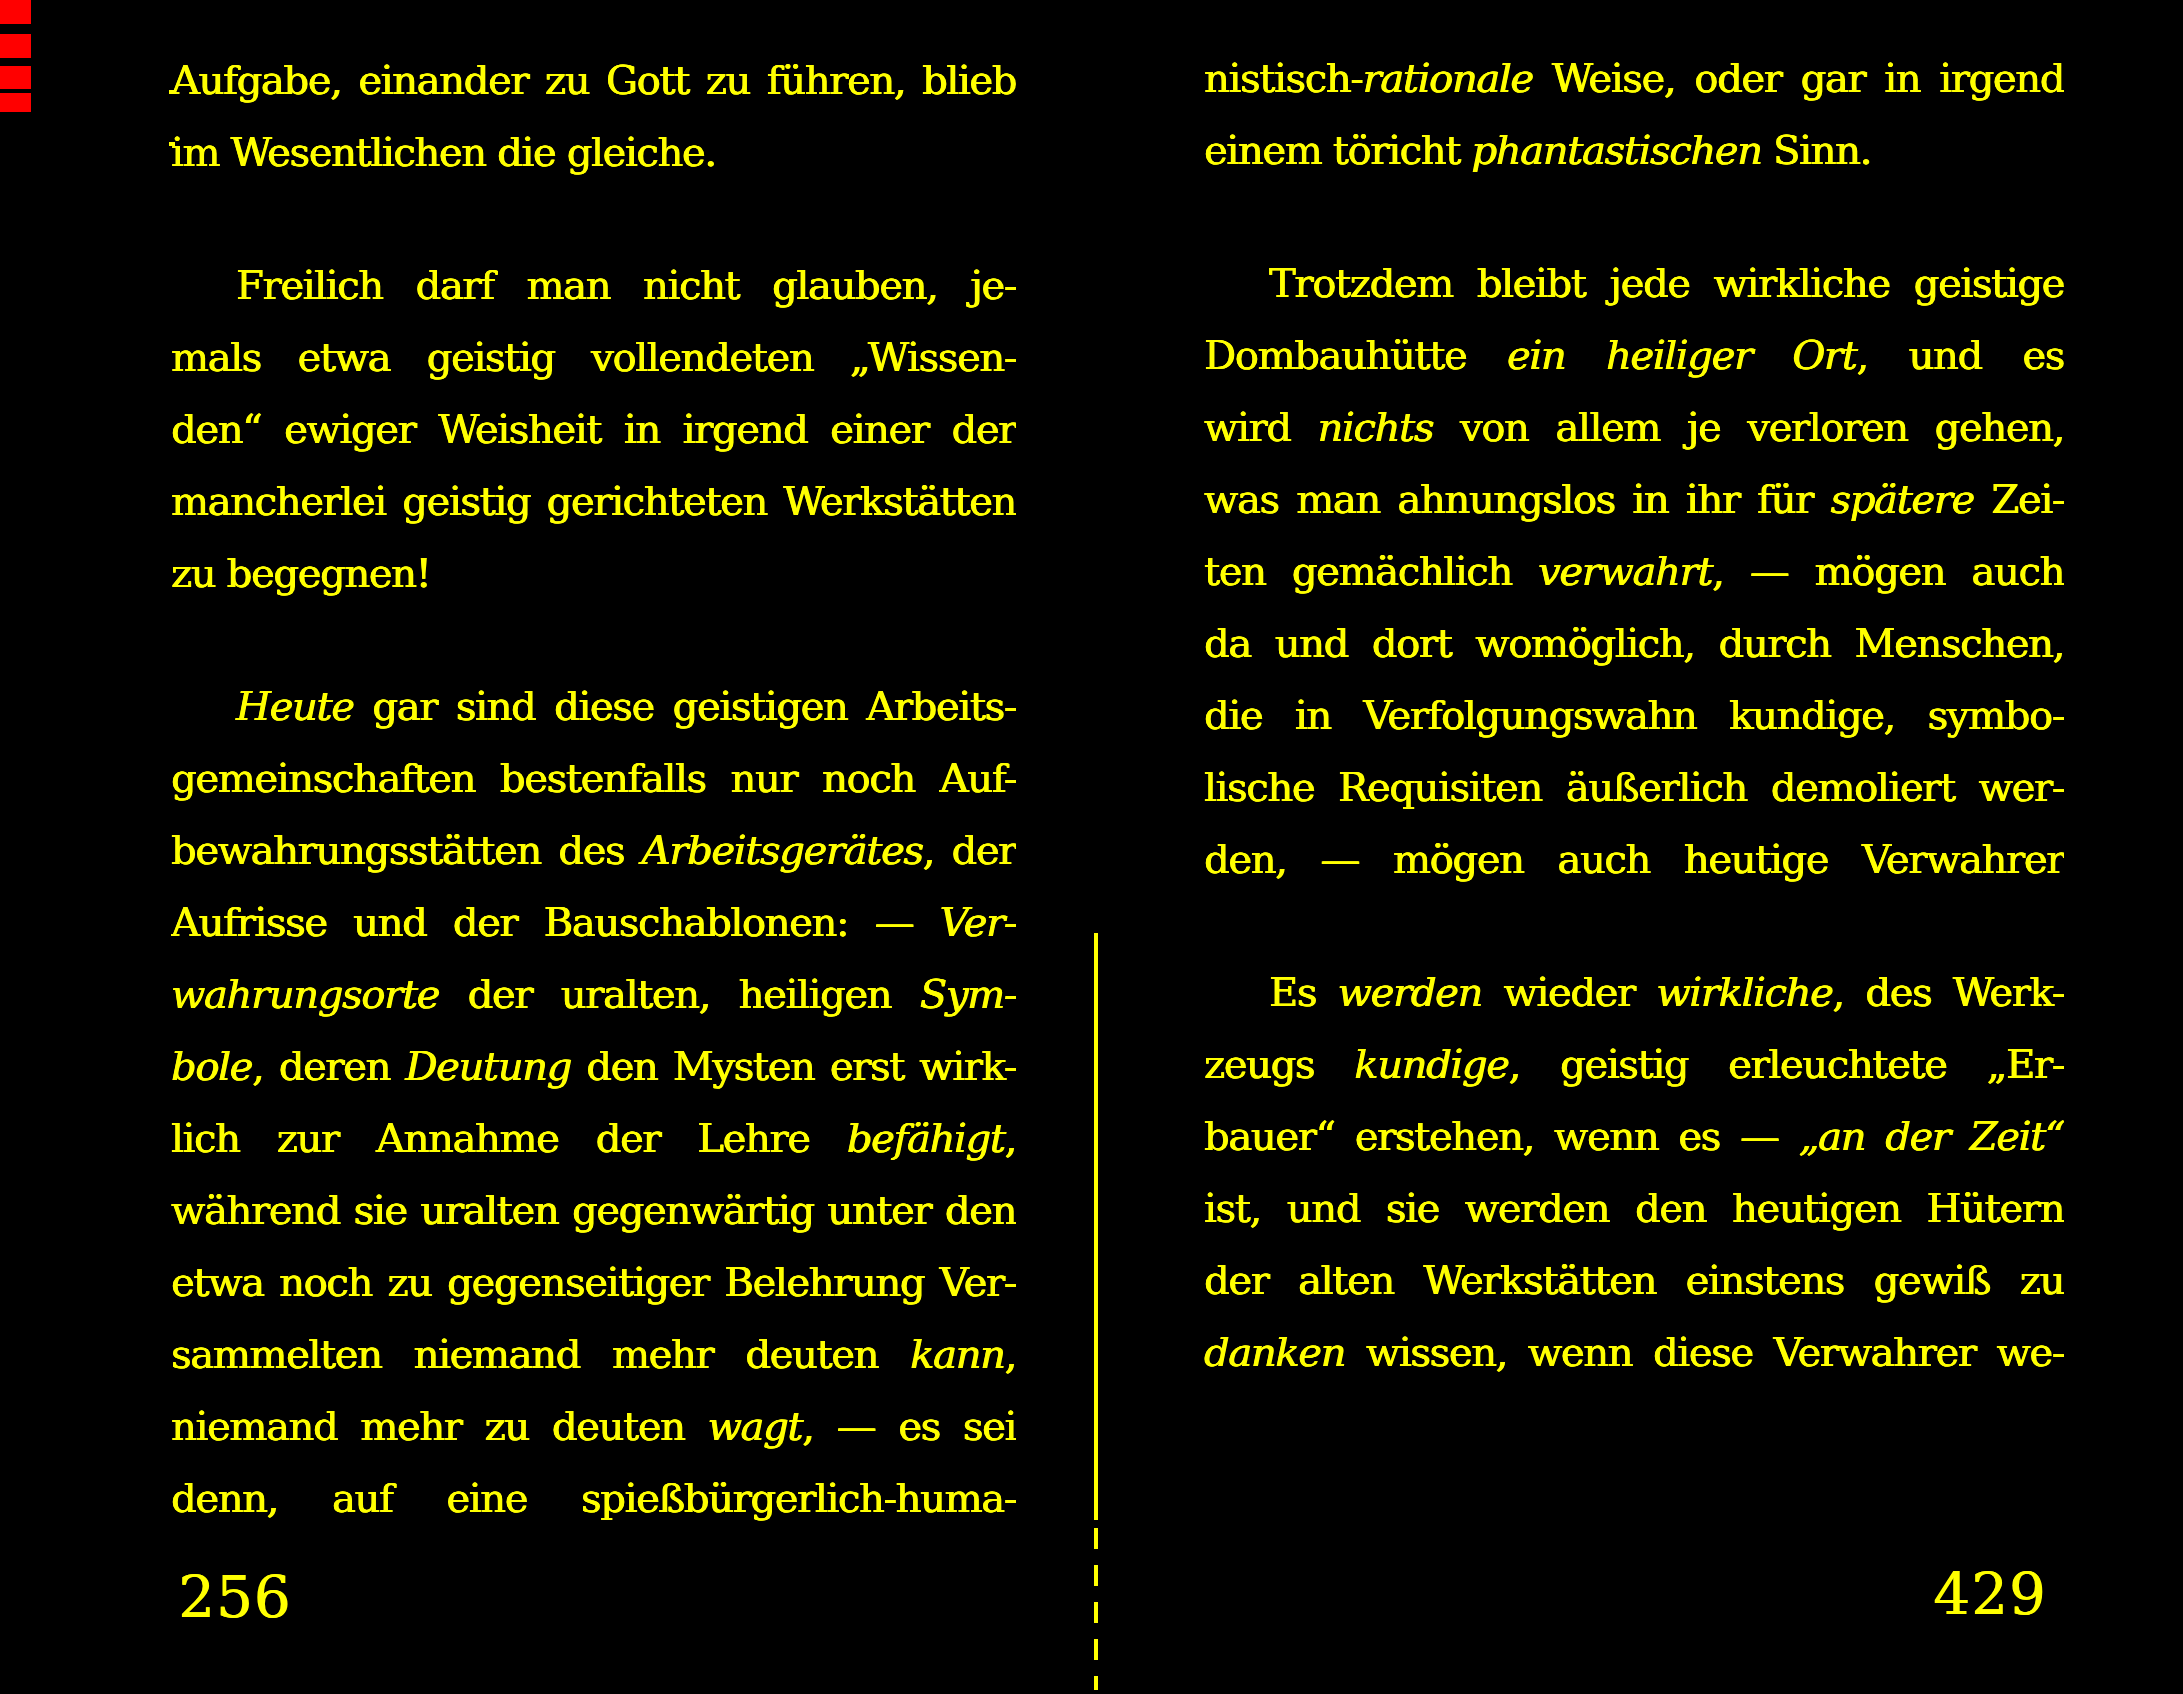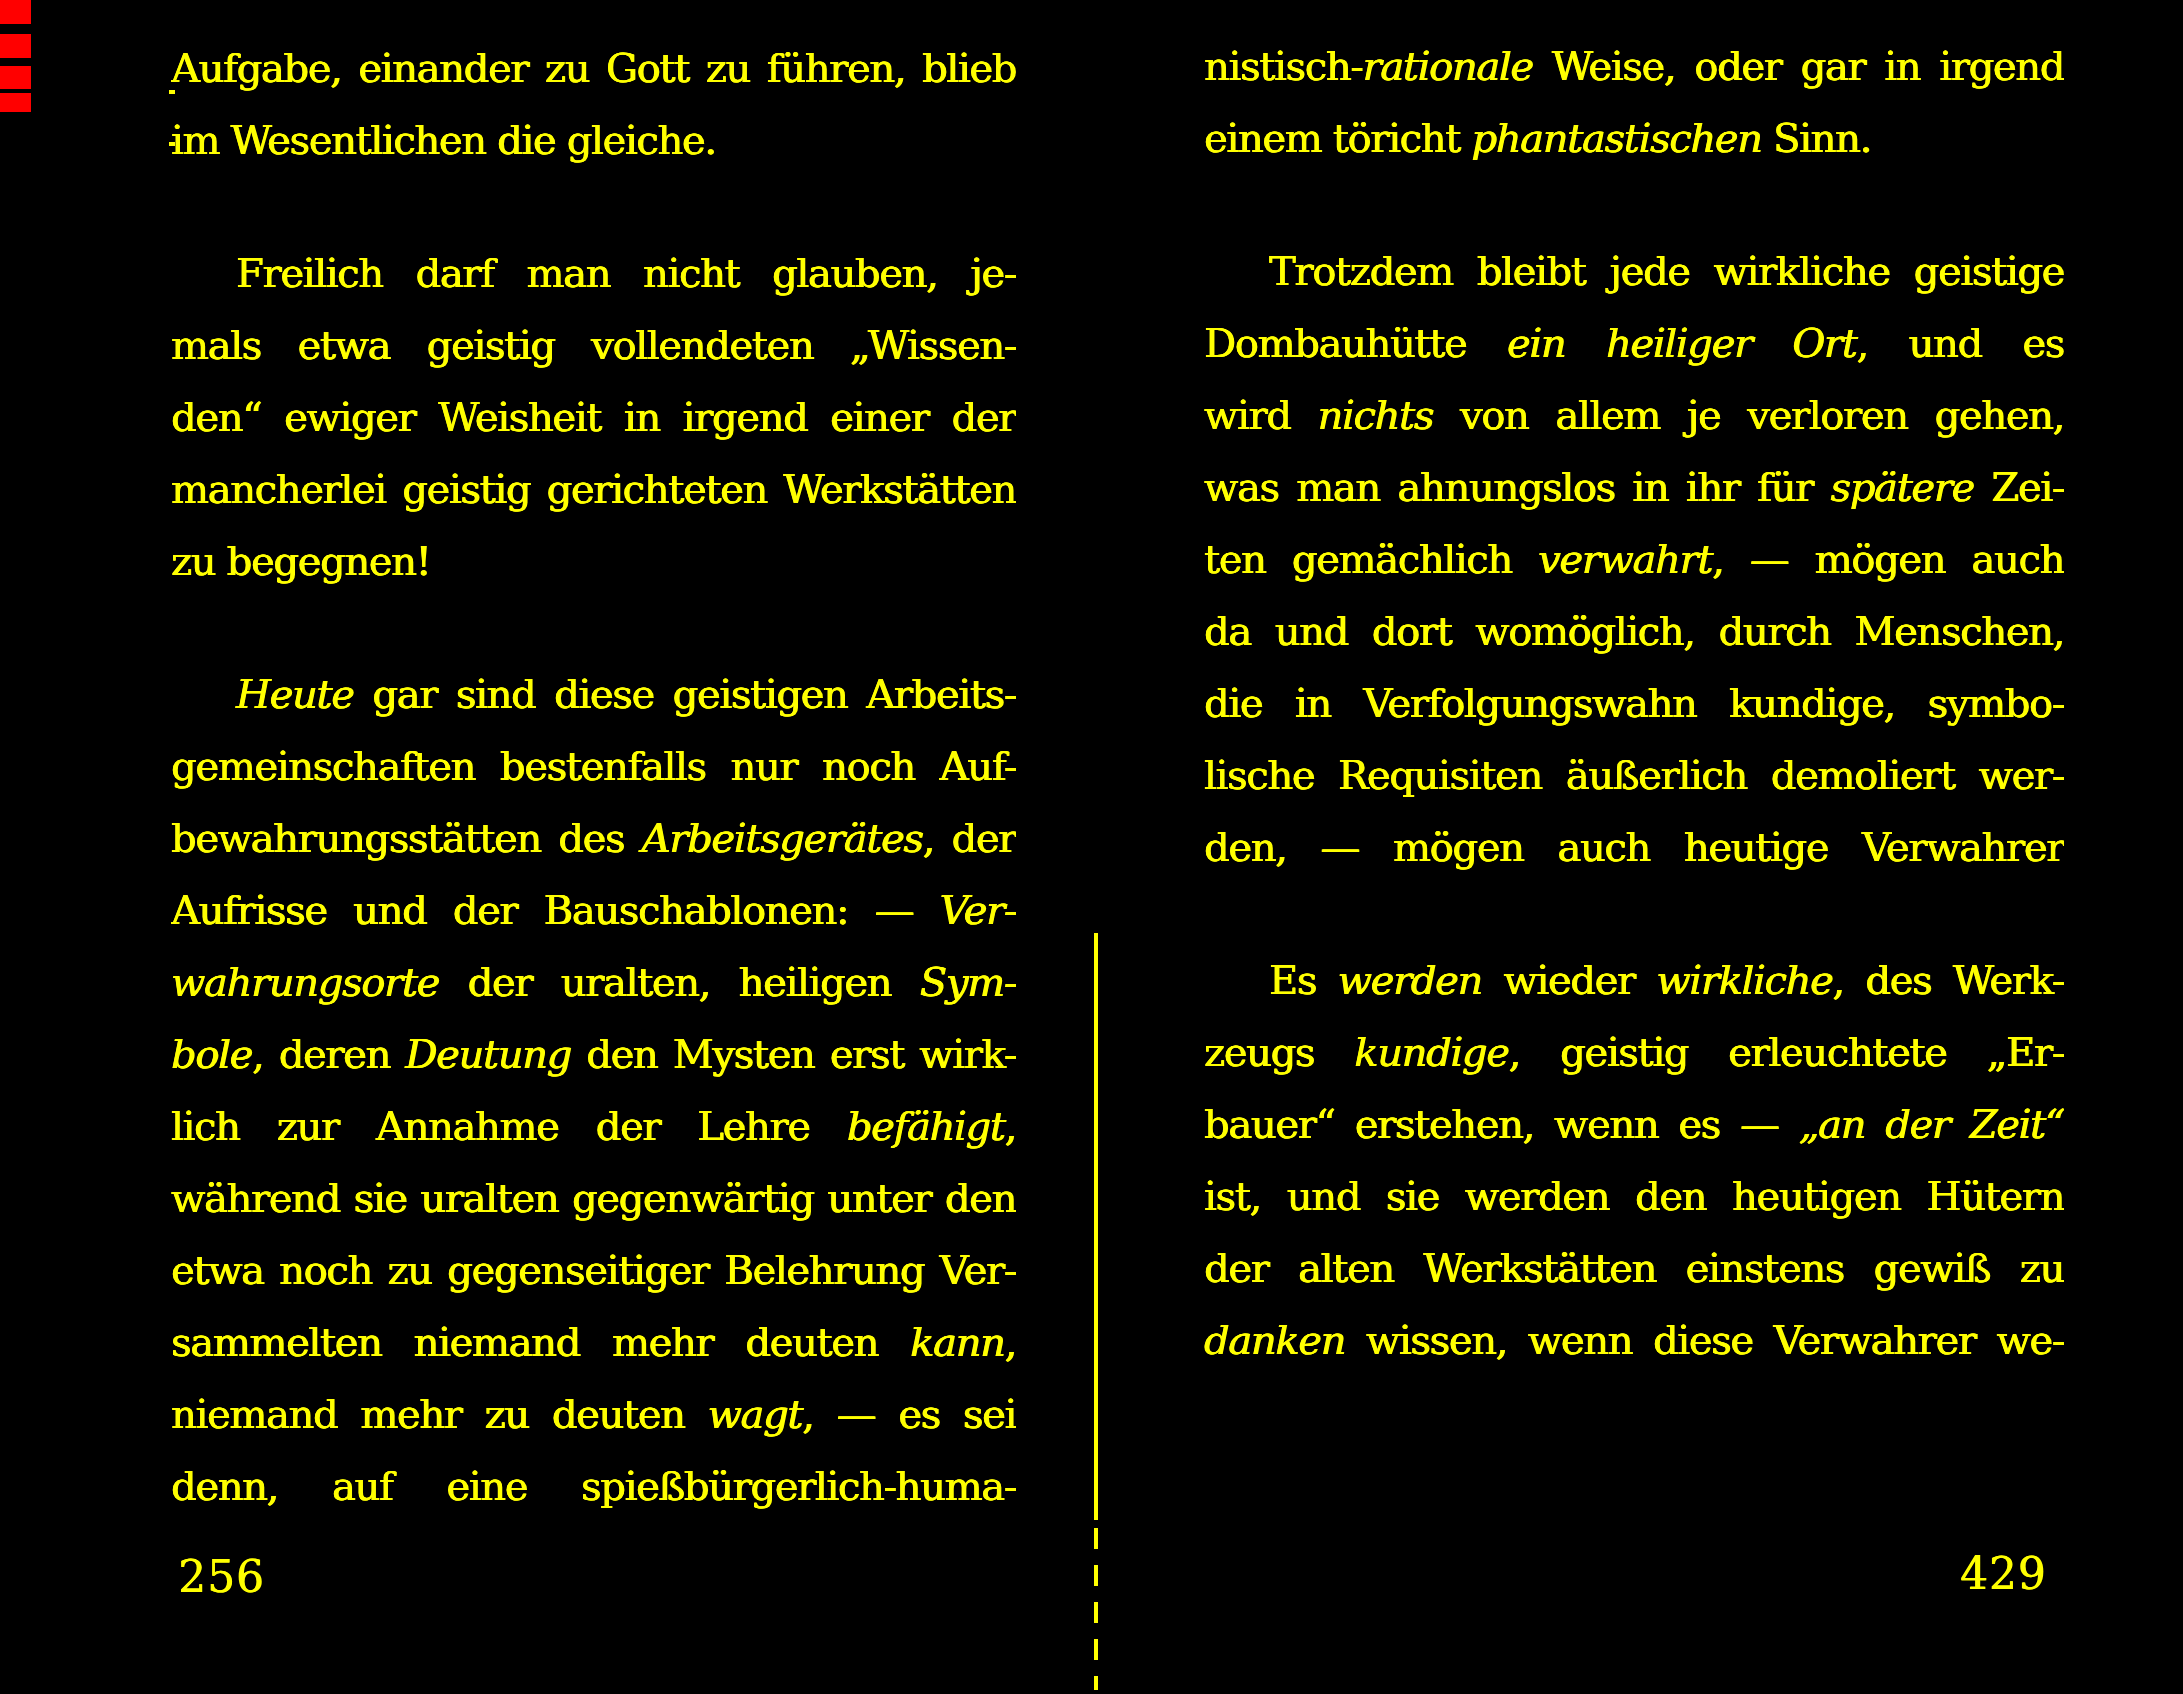--- a/index.html
+++ b/index.html
@@ -9,21 +9,21 @@
   }
   .spread {
     position: relative;
     width: 2184px;
     height: 1694px;
     background: #000000;
     overflow: hidden;
     font-family: "DejaVu Serif", "Liberation Serif", serif;
   }
   
-  .page { position: absolute; top: 0; height: 1601px; }
+  .page { position: absolute; top: 12px; height: 1601px; }
   .page-left  { left: 171px;  width: 845px; }
   .page-right { left: 1204px; width: 860px; }
   .text-block { position: absolute; left: 0; right: 0; }
   .page-left  .text-block { top: 32px; }
   .page-right .text-block { top: 30px; }
 
   .para {
     margin: 0 0 61px 0;
     color: #ffff00;
     font-size: 40px;
@@ -38,21 +38,21 @@
     text-align-last: justify;
     white-space: normal;
   }
   .text-line.indent { text-indent: 65px; }
   .text-line.last-left { text-align-last: left; }
   .text-line i { font-style: italic; margin-top: 17px; }
 
   .page-number {
     position: absolute;
     color: #ffff00;
-    font-size: 44px;
+    font-size: 58px;
     letter-spacing: 0.9px;
     text-shadow: 0.6px 0 currentColor;
   }
   .page-number-left  { left: 7px;  top: 1551px; }
   .page-number-right { right: 17.5px; top: 1548px; }
 
   
   .red-mark {
     position: absolute;
     left: 0;

